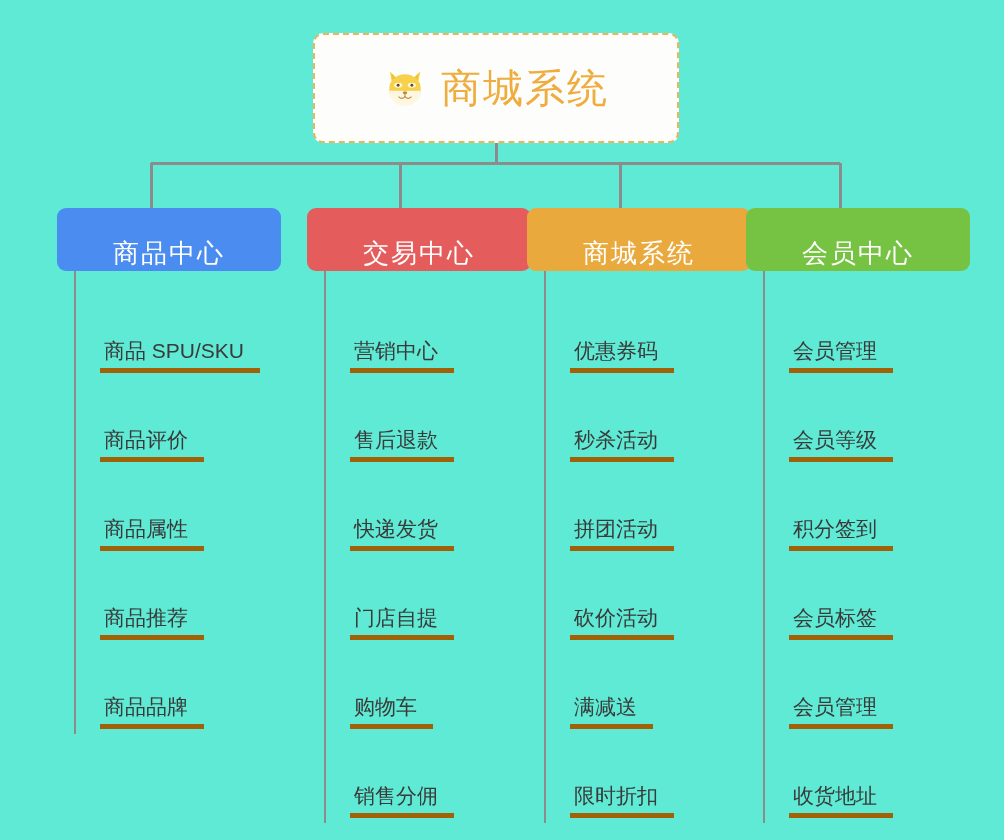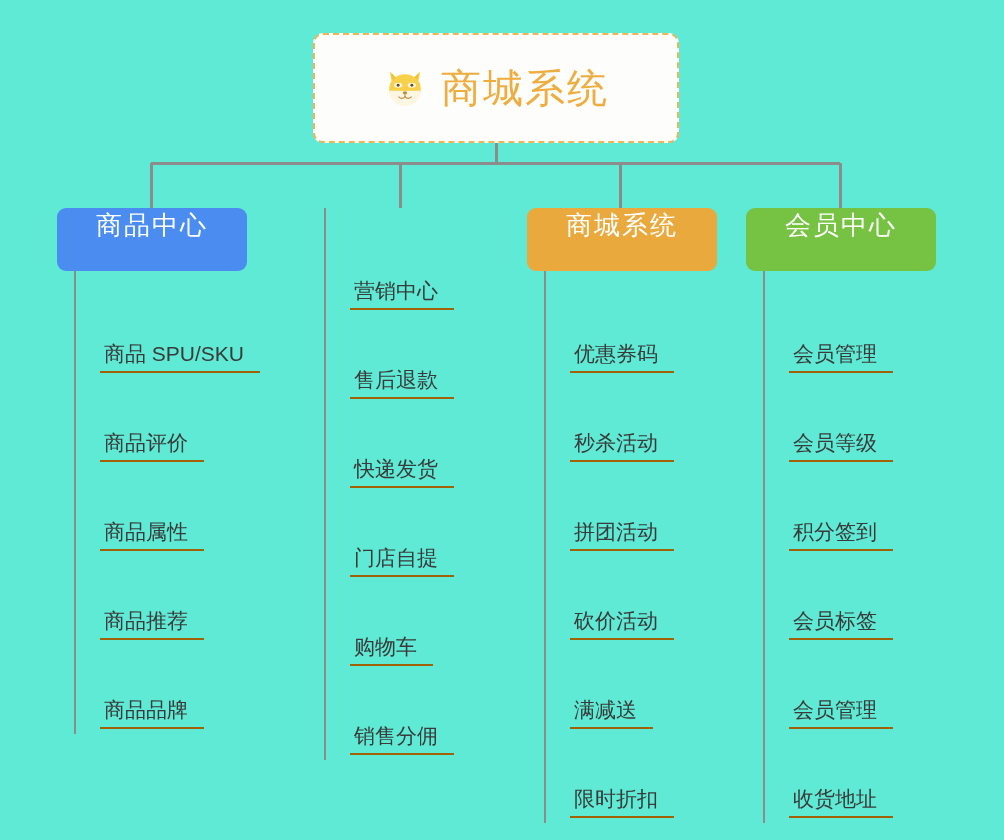--- a/index.html
+++ b/index.html
@@ -56,25 +56,25 @@
     position: absolute;
     top: 208px;
     width: 186px;
   }
   .col-1 { left: 57px; }
   .col-2 { left: 307px; }
   .col-3 { left: 527px; }
   .col-4 { left: 746px; }
 
   .col-header {
-    width: 190px;
+    width: 224px;
     height: 63px;
     border-radius: 9px;
     display: flex;
-    align-items: flex-start;
+    align-items: flex-end;
     justify-content: center;
     color: #ffffff;
     font-size: 26px;
     letter-spacing: 2px;
   }
 
   .leaf-list {
     position: relative;
     margin-top: 0;
     padding-top: 18px;
@@ -99,21 +99,21 @@
     justify-content: flex-start;
     padding-left: 26px;
     padding-bottom: 5px;
   }
   .leaf-label {
     font-size: 21px;
     color: #3a3a3a;
     white-space: nowrap;
     line-height: 1.1;
     padding-bottom: 6px;
-    border-bottom: 2px solid #a16207;
+    border-bottom: 5px solid #a16207;
     padding-right: 16px;
     padding-left: 4px;
     display: inline-block;
   }
 </style>
 </head>
 <body>
 
 <div id="diagram">
 
@@ -171,20 +171,23 @@
       <div class="leaf">
         <span class="leaf-label">商品推荐</span>
       </div>
       <div class="leaf">
         <span class="leaf-label">商品品牌</span>
       </div>
     </div>
   </div>
 
   <div class="column col-2">
+    <div class="col-header" style="background:#e55c5c">
+      <span>交易中心</span>
+    </div>
     <div class="leaf-list">
       <div class="leaf">
         <span class="leaf-label">营销中心</span>
       </div>
       <div class="leaf">
         <span class="leaf-label">售后退款</span>
       </div>
       <div class="leaf">
         <span class="leaf-label">快递发货</span>
       </div>

